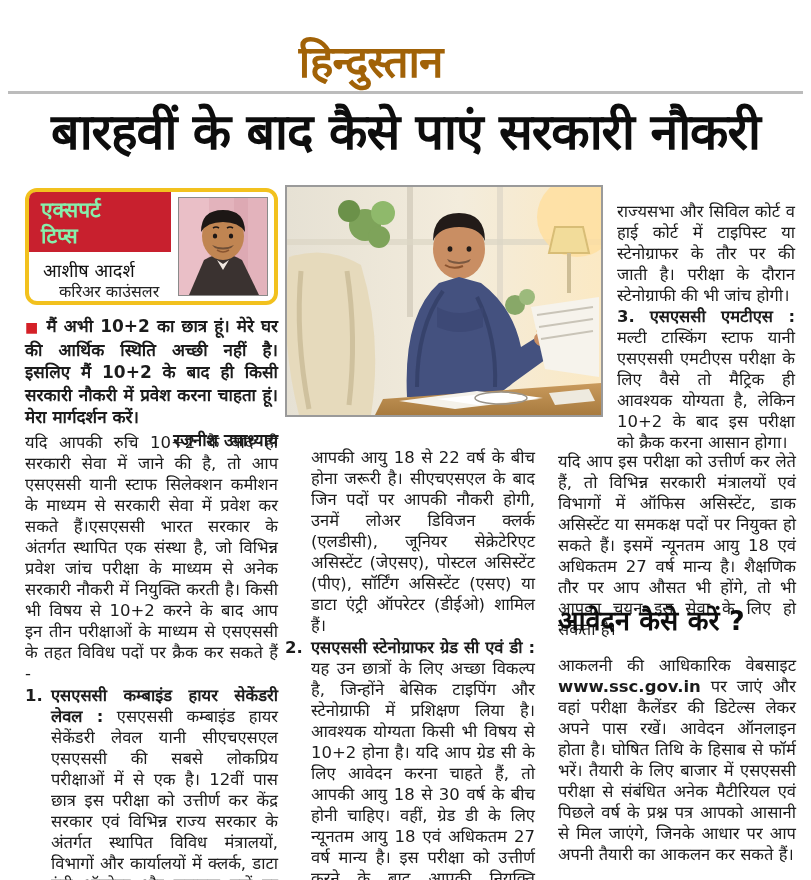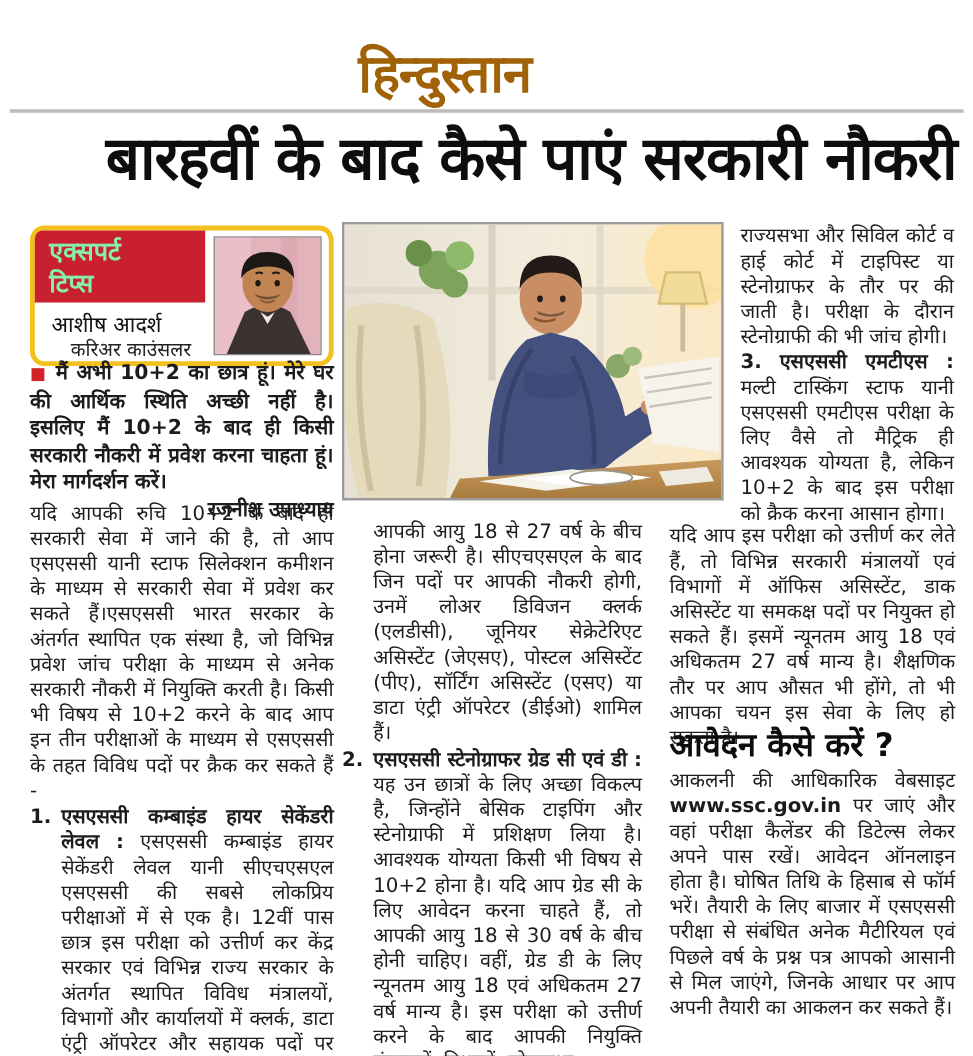--- a/index.html
+++ b/index.html
@@ -11,21 +11,21 @@
   
   .masthead{
     position:absolute;left:0;top:30px;width:741px;text-align:center;
     font-size:44px;font-weight:bold;color:#a16207;letter-spacing:-1px;
   }
   .masthead-rule{
     position:absolute;left:8px;top:91px;width:795px;height:3px;background:#bcbcbc;
   }
   
   .headline{
-    position:absolute;left:14px;top:98px;width:783px;text-align:right;
+    position:absolute;left:14px;top:98px;width:783px;text-align:center;
     font-size:50px;font-weight:bold;color:#0d0d0d;letter-spacing:-1px;line-height:68px;
     white-space:nowrap;
   }
   
   .expert-box{
     position:absolute;left:25px;top:188px;width:245px;height:109px;
     border:4px solid #f2c11e;border-radius:12px;background:#ffffff;
   }
   .expert-red{
     position:absolute;left:0;top:0;width:142px;height:60px;background:#c8202e;
@@ -37,21 +37,21 @@
   }
   .expert-role{
     position:absolute;left:30px;top:88px;font-size:16px;color:#222;
   }
   .expert-photo{
     position:absolute;right:6px;top:5px;width:88px;height:97px;
     border:1px solid #8a8a8a;overflow:hidden;background:#e8c7cd;
   }
   
   .col-text{
-    position:absolute;font-size:16.5px;line-height:21px;text-align:justify;color:#1c1c1c;
+    position:absolute;font-size:16.5px;line-height:21px;text-align:justify;color:#1c1c1c;margin-top:15px;
   }
   .question{
     left:25px;top:300px;width:253px;font-weight:bold;font-size:17px;line-height:22.5px;
   }
   .q-bullet{color:#d42027;font-size:14px;}
   .asker{display:block;text-align:right;font-weight:bold;}
   .left-body{left:25px;top:417px;width:253px;}
   .mid-body{left:285px;top:431px;width:250px;}
   .right-a{left:617px;top:186px;width:178px;}
   .right-b{left:558px;top:436px;width:238px;}
@@ -169,21 +169,21 @@
   <div class="col-text left-body">
     <div>यदि आपकी रुचि 10+2 के बाद ही सरकारी सेवा में जाने की है, तो आप एसएससी यानी स्टाफ सिलेक्शन कमीशन के माध्यम से सरकारी सेवा में प्रवेश कर सकते हैं।एसएससी भारत सरकार के अंतर्गत स्थापित एक संस्था है, जो विभिन्न प्रवेश जांच परीक्षा के माध्यम से अनेक सरकारी नौकरी में नियुक्ति करती है। किसी भी विषय से 10+2 करने के बाद आप इन तीन परीक्षाओं के माध्यम से एसएससी के तहत विविध पदों पर क्रैक कर सकते हैं -</div>
     <div class="num-item">
       <span class="num">1.</span>
       <span class="lead">एसएससी कम्बाइंड हायर सेकेंडरी लेवल :</span><span> एसएससी कम्बाइंड हायर सेकेंडरी लेवल यानी सीएचएसएल एसएससी की सबसे लोकप्रिय परीक्षाओं में से एक है। 12वीं पास छात्र इस परीक्षा को उत्तीर्ण कर केंद्र सरकार एवं विभिन्न राज्य सरकार के अंतर्गत स्थापित विविध मंत्रालयों, विभागों और कार्यालयों में क्लर्क, डाटा एंट्री ऑपरेटर और सहायक पदों पर नौकरी कर सकते हैं। इसके लिए</span>
     </div>
   </div>
 
   <div class="col-text mid-body">
     <div class="num-item">
-      <span>आपकी आयु 18 से 27 वर्ष के बीच होना जरूरी है। सीएचएसएल के बाद जिन पदों पर आपकी नौकरी होगी, उनमें लोअर डिविजन क्लर्क (एलडीसी), जूनियर सेक्रेटेरिएट असिस्टेंट (जेएसए), पोस्टल असिस्टेंट (पीए), सॉर्टिंग असिस्टेंट (एसए) या डाटा एंट्री ऑपरेटर (डीईओ) शामिल हैं।</span>
+      <span>आपकी आयु 18 से 22 वर्ष के बीच होना जरूरी है। सीएचएसएल के बाद जिन पदों पर आपकी नौकरी होगी, उनमें लोअर डिविजन क्लर्क (एलडीसी), जूनियर सेक्रेटेरिएट असिस्टेंट (जेएसए), पोस्टल असिस्टेंट (पीए), सॉर्टिंग असिस्टेंट (एसए) या डाटा एंट्री ऑपरेटर (डीईओ) शामिल हैं।</span>
     </div>
     <div class="num-item">
       <span class="num">2.</span>
       <span class="lead">एसएससी स्टेनोग्राफर ग्रेड सी एवं डी :</span><span> यह उन छात्रों के लिए अच्छा विकल्प है, जिन्होंने बेसिक टाइपिंग और स्टेनोग्राफी में प्रशिक्षण लिया है। आवश्यक योग्यता किसी भी विषय से 10+2 होना है। यदि आप ग्रेड सी के लिए आवेदन करना चाहते हैं, तो आपकी आयु 18 से 30 वर्ष के बीच होनी चाहिए। वहीं, ग्रेड डी के लिए न्यूनतम आयु 18 एवं अधिकतम 27 वर्ष मान्य है। इस परीक्षा को उत्तीर्ण करने के बाद आपकी नियुक्ति मंत्रालयों, विभागों, लोकसभा,</span>
     </div>
   </div>
 
   <div class="col-text right-a">
     <div>राज्यसभा और सिविल कोर्ट व हाई कोर्ट में टाइपिस्ट या स्टेनोग्राफर के तौर पर की जाती है। परीक्षा के दौरान स्टेनोग्राफी की भी जांच होगी।</div>
     <div>

